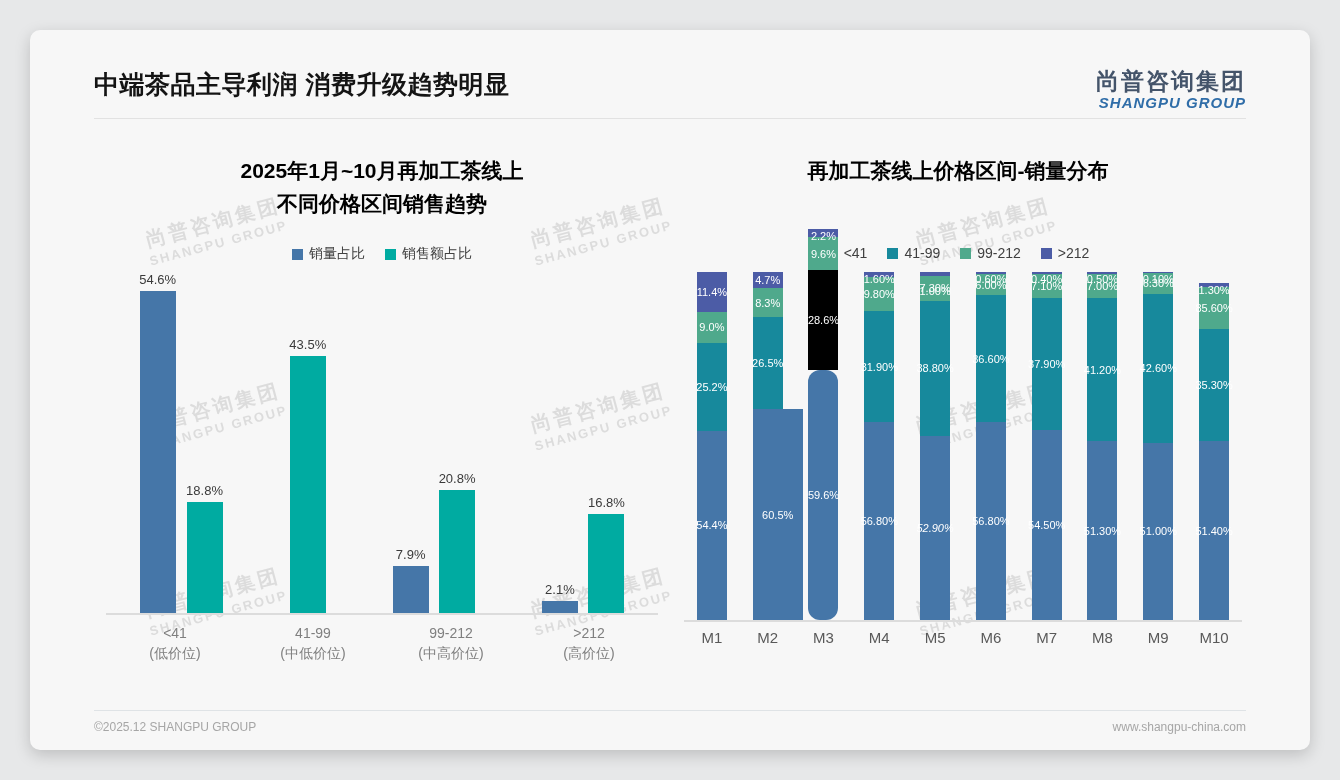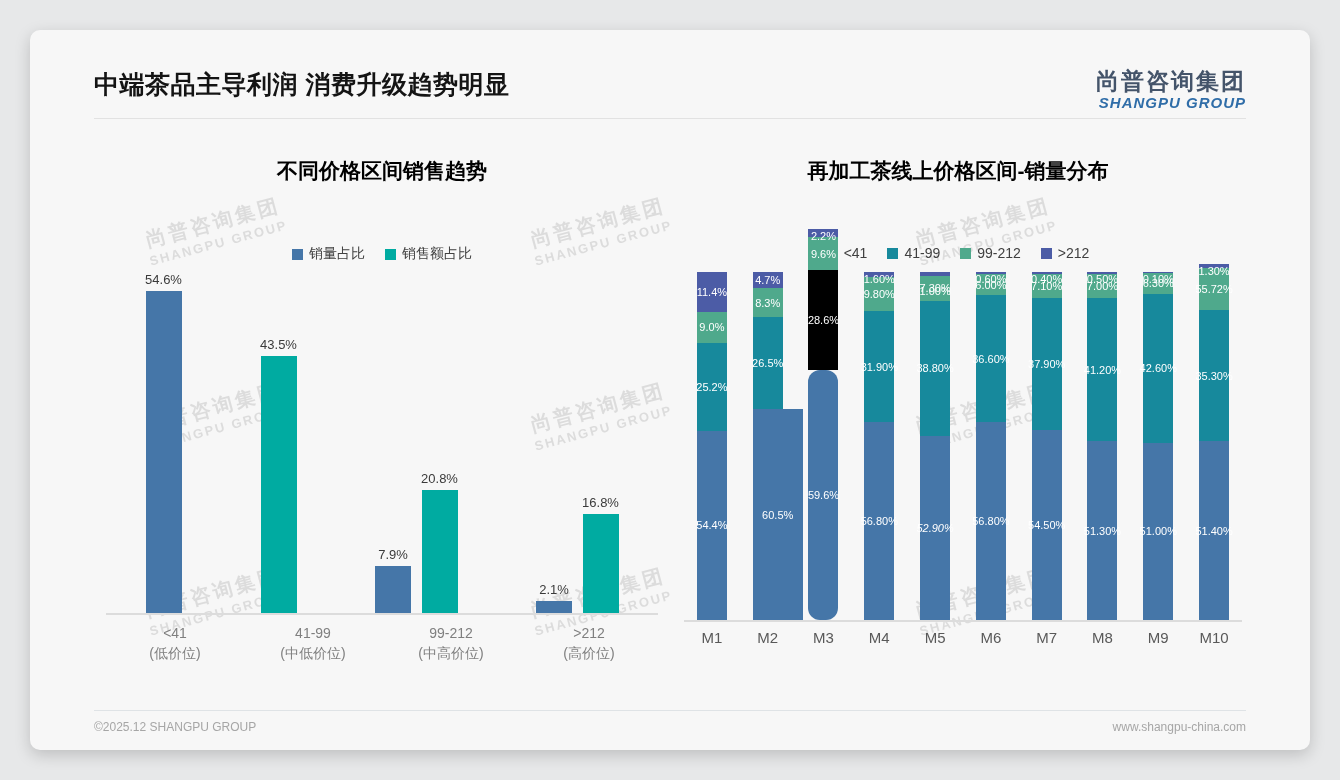--- a/index.html
+++ b/index.html
@@ -91,37 +91,42 @@
       <div class="logo-cn">尚普咨询集团</div>
       <div class="logo-en">SHANGPU GROUP</div>
     </div>
   </div>
   <div class="header-line"></div>
 
   <div class="main">
 
     <div class="panel">
       <div class="chart-title">
+        <div>2025年1月~10月再加工茶线上</div>
         <div>不同价格区间销售趋势</div>
       </div>
       <div class="legend">
           <div class="legend-item">
             <div class="legend-sq" style="background: rgb(69, 118, 168);"></div>
             <div style="display: inline;">销量占比</div>
           </div>
           <div class="legend-item">
             <div class="legend-sq" style="background: rgb(0, 171, 161);"></div>
             <div style="display: inline;">销售额占比</div>
           </div>
         </div>
       <div class="gplot">
           <div class="pair">
             <div class="bwrap">
               <div class="blabel">54.6%</div>
               <div class="bar" style="height: 322.14px; background: rgb(69, 118, 168);"></div>
+            </div>
+            <div class="bwrap">
+              <div class="blabel">18.8%</div>
+              <div class="bar" style="height: 110.92px; background: rgb(0, 171, 161);"></div>
             </div>
           </div>
           <div class="pair">
             <div class="bwrap">
               <div class="blabel">43.5%</div>
               <div class="bar" style="height: 256.65px; background: rgb(0, 171, 161);"></div>
             </div>
           </div>
           <div class="pair">
             <div class="bwrap">
@@ -308,25 +313,25 @@
               <span style="top: 50%;">6.30%</span>
             </div>
             <div class="seg" style="height: 0.348px; background: rgb(76, 92, 166);">
               <span style="top: 7px;">0.10%</span>
             </div>
           </div>
           <div class="scol">
             <div class="seg" style="height: 178.872px; background: rgb(69, 118, 168);">
               <span style="top: 50%;">51.40%</span>
             </div>
-            <div class="seg" style="height: 131px; background: rgb(23, 137, 156);">
+            <div class="seg" style="height: 112px; background: rgb(23, 137, 156);">
               <span style="top: 50%;">35.30%</span>
             </div>
             <div class="seg" style="height: 41.76px; background: rgb(79, 169, 140);">
-              <span style="top: 50%;">55.72%</span>
+              <span style="top: 50%;">85.60%</span>
             </div>
             <div class="seg" style="height: 4.524px; background: rgb(76, 92, 166);">
               <span style="top: 7px;">1.30%</span>
             </div>
           </div>
         </div>
       <div class="scats">
           <div class="scat">M1</div>
           <div class="scat">M2</div>
           <div class="scat">M3</div>

